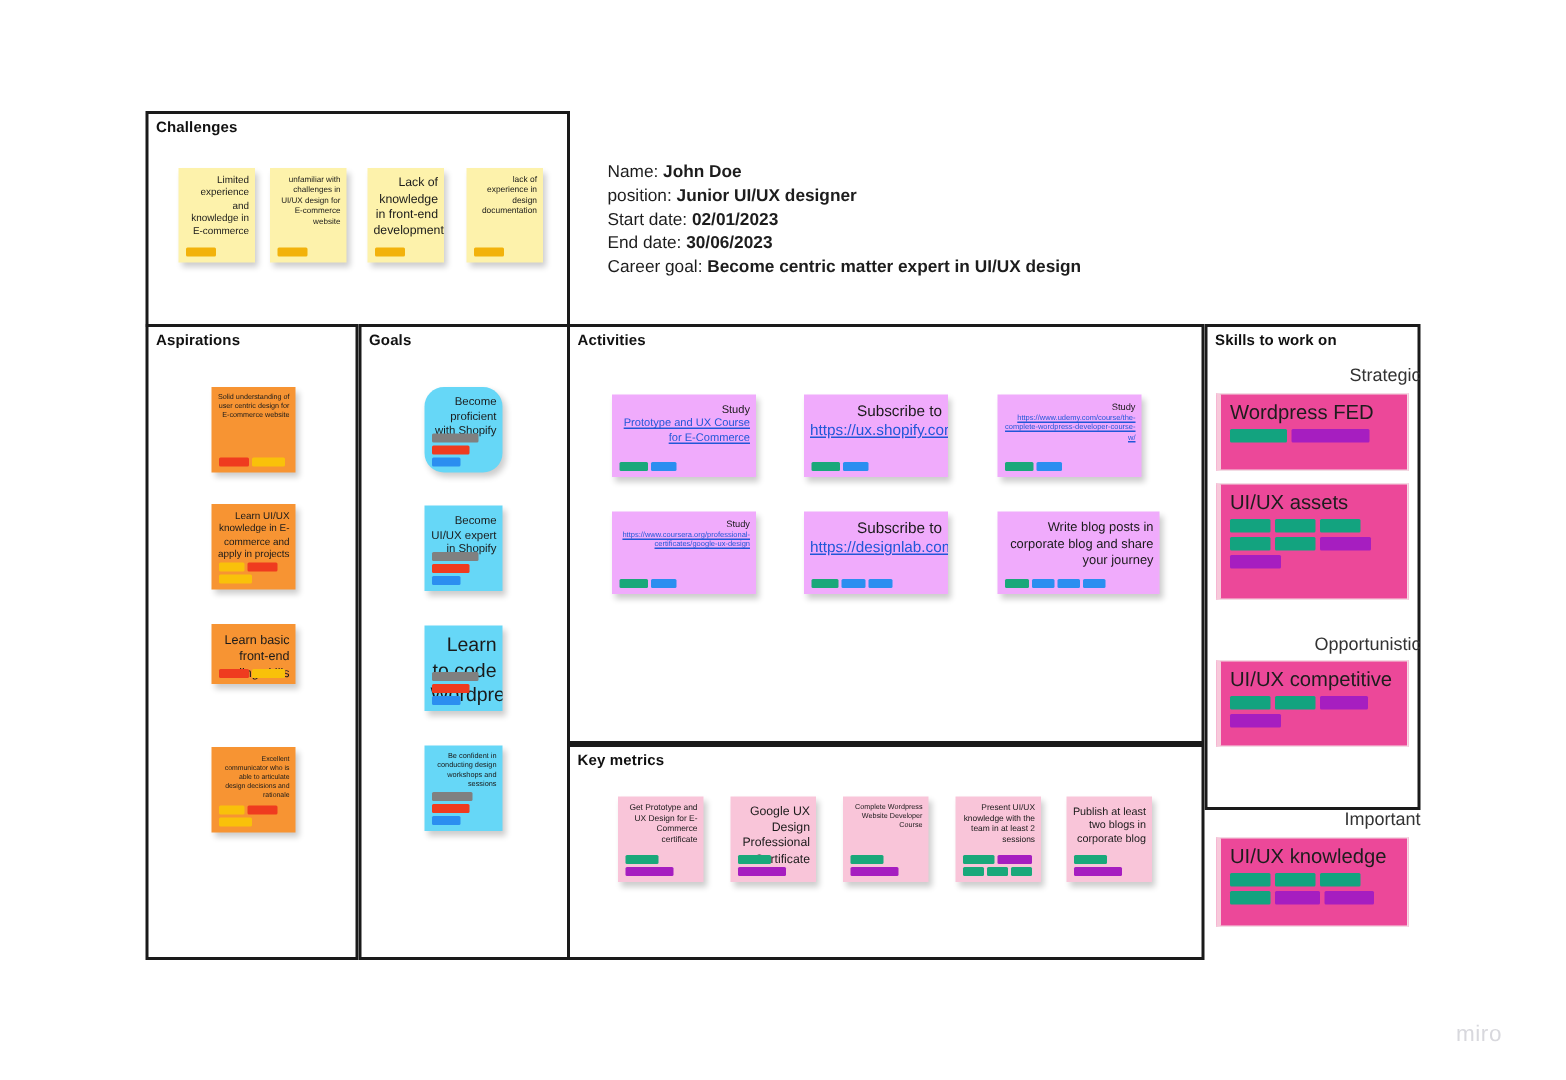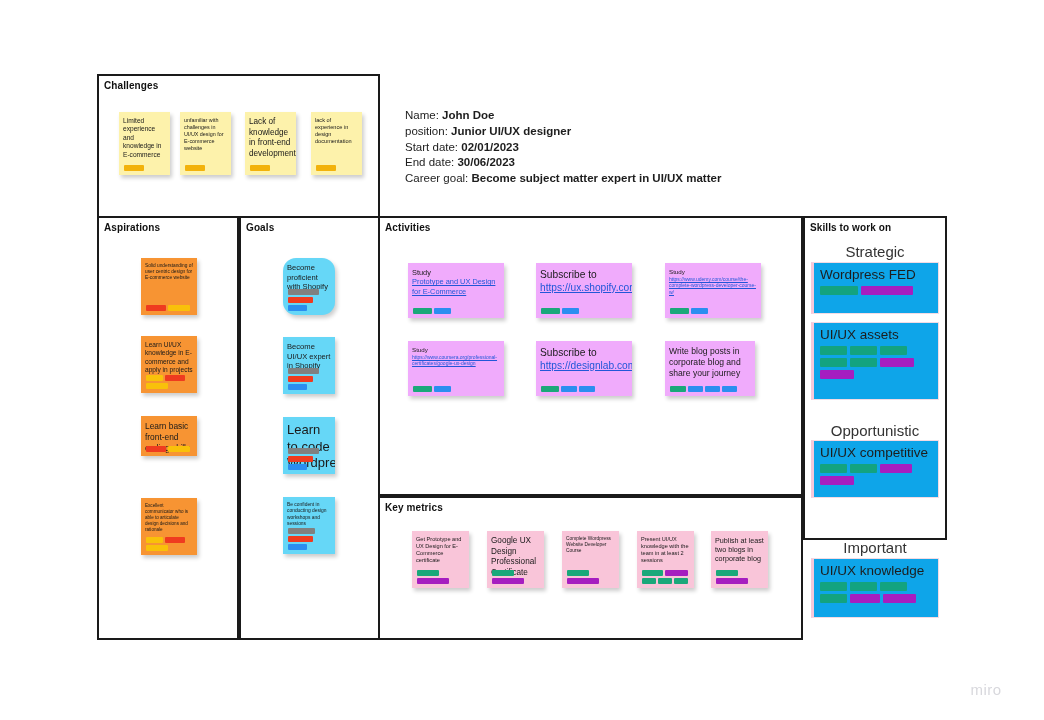--- a/index.html
+++ b/index.html
@@ -13,35 +13,35 @@
   
   .profile{position:absolute;left:405px;top:108px;font-size:11.5px;line-height:15.8px;color:#1d1d1d;}
   .profile div{white-space:nowrap;}
   .profile b{font-weight:bold;}
 
   
   .note{position:absolute;box-sizing:border-box;
         box-shadow:2px 3px 4px rgba(0,0,0,.20);
         display:flex;flex-direction:column;align-items:center;
         padding-top:5px;overflow:hidden;}
-  .note .txt{width:100%;text-align:left;line-height:1.28;padding:0 4px;box-sizing:border-box;}
+  .note .txt{width:100%;text-align:right;line-height:1.28;padding:0 4px;box-sizing:border-box;}
   .note .tags{position:absolute;left:5px;bottom:4px;display:flex;flex-wrap:wrap;gap:2px;width:calc(100% - 10px);}
   .tag{height:6px;border-radius:1px;}
 
   .yellow{background:#fdf2ab;}
   .orange{background:#f79433;}
   .blue{background:#66d7f7;}
   .green{background:#f0abfc;}
   .pink{background:#f9c5d9;}
 
   .note a{color:#2157d8;text-decoration:underline;}
 
   
-  .skill-head{position:absolute;width:100%;text-align:center;font-size:15px;color:#333;}
-  .skill-card{position:absolute;background:#0ea5e9;border:1px solid #f3dbe4;border-left:3px solid #f7c9da;
+  .skill-head{position:absolute;width:100%;text-align:right;font-size:12px;color:#333;}
+  .skill-card{position:absolute;background:#ec4899;border:1px solid #f3dbe4;border-left:3px solid #f7c9da;
               box-sizing:border-box;padding:4px 6px;}
   .skill-card .sk-title{font-size:13.5px;color:#1d1d1d;line-height:16px;margin-bottom:3px;white-space:nowrap;}
   .skill-card .sk-tags{display:flex;flex-wrap:wrap;gap:3px;}
   .sk-tag{height:9px;border-radius:1px;}
 
   
   .miro{position:absolute;left:986px;top:681px;font-size:15px;color:#d8d8dd;letter-spacing:0.4px;
         transform:translateX(-50%);font-family:"Liberation Sans",sans-serif;}
 </style>
 </head>
@@ -69,21 +69,21 @@
 
 <div class="box" style="left:803px;top:216px;width:144px;height:324px;">
   <div class="box-title">Skills to work on</div>
 </div>
 
 <div class="profile">
   <div><span>Name: </span><b>John Doe</b></div>
   <div><span>position: </span><b>Junior UI/UX designer</b></div>
   <div><span>Start date: </span><b>02/01/2023</b></div>
   <div><span>End date: </span><b>30/06/2023</b></div>
-  <div><span>Career goal: </span><b>Become subject matter expert in UI/UX matter</b></div>
+  <div><span>Career goal: </span><b>Become centric matter expert in UI/UX design</b></div>
 </div>
 
 <div id="challenges-notes">
     <div class="note yellow" style="left: 119px; top: 112px; width: 51px; height: 63px;">
       <div class="txt" style="font-size:6.6px">Limited experience and knowledge in E-commerce</div>
       <div class="tags">
         <span class="tag" style="background:#f2b20b;width:20px"></span>
       </div>
     </div>
     <div class="note yellow" style="left: 180px; top: 112px; width: 51px; height: 63px;">
@@ -167,21 +167,21 @@
       <div class="tags">
         <span class="tag" style="background:#808080;width:27px"></span>
         <span class="tag" style="background:#ef3b1f;width:25px"></span>
         <span class="tag" style="background:#2b8ef0;width:19px"></span>
       </div>
     </div>
   </div>
 <div id="activities-notes">
     <div class="note green" style="left: 408px; top: 263px; width: 96px; height: 55px;">
       <div class="txt" style="font-size:7.4px">Study</div>
-      <div class="txt" style="font-size:7.4px"><a href="#">Prototype and UX Design for E-Commerce</a></div>
+      <div class="txt" style="font-size:7.4px"><a href="#">Prototype and UX Course for E-Commerce</a></div>
       <div class="tags">
         <span class="tag" style="background:#1aa87a;width:19px"></span>
         <span class="tag" style="background:#2b8ef0;width:17px"></span>
       </div>
     </div>
     <div class="note green" style="left: 536px; top: 263px; width: 96px; height: 55px;">
       <div class="txt" style="font-size:10.2px">Subscribe to</div>
       <div class="txt" style="font-size:10.2px"><a href="#">https://ux.shopify.com/</a></div>
       <div class="tags">
         <span class="tag" style="background:#1aa87a;width:19px"></span>
@@ -206,21 +206,21 @@
     </div>
     <div class="note green" style="left: 536px; top: 341px; width: 96px; height: 55px;">
       <div class="txt" style="font-size:10.2px">Subscribe to</div>
       <div class="txt" style="font-size:10.2px"><a href="#">https://designlab.com/blog/</a></div>
       <div class="tags">
         <span class="tag" style="background:#1aa87a;width:18px"></span>
         <span class="tag" style="background:#2b8ef0;width:16px"></span>
         <span class="tag" style="background:#2b8ef0;width:16px"></span>
       </div>
     </div>
-    <div class="note green" style="left: 665px; top: 341px; width: 90px; height: 55px;">
+    <div class="note green" style="left: 665px; top: 341px; width: 108px; height: 55px;">
       <div class="txt" style="font-size:8.6px">Write blog posts in corporate blog and share your journey</div>
       <div class="tags">
         <span class="tag" style="background:#1aa87a;width:16px"></span>
         <span class="tag" style="background:#2b8ef0;width:15px"></span>
         <span class="tag" style="background:#2b8ef0;width:15px"></span>
         <span class="tag" style="background:#2b8ef0;width:15px"></span>
       </div>
     </div>
   </div>
 <div id="metrics-notes">

